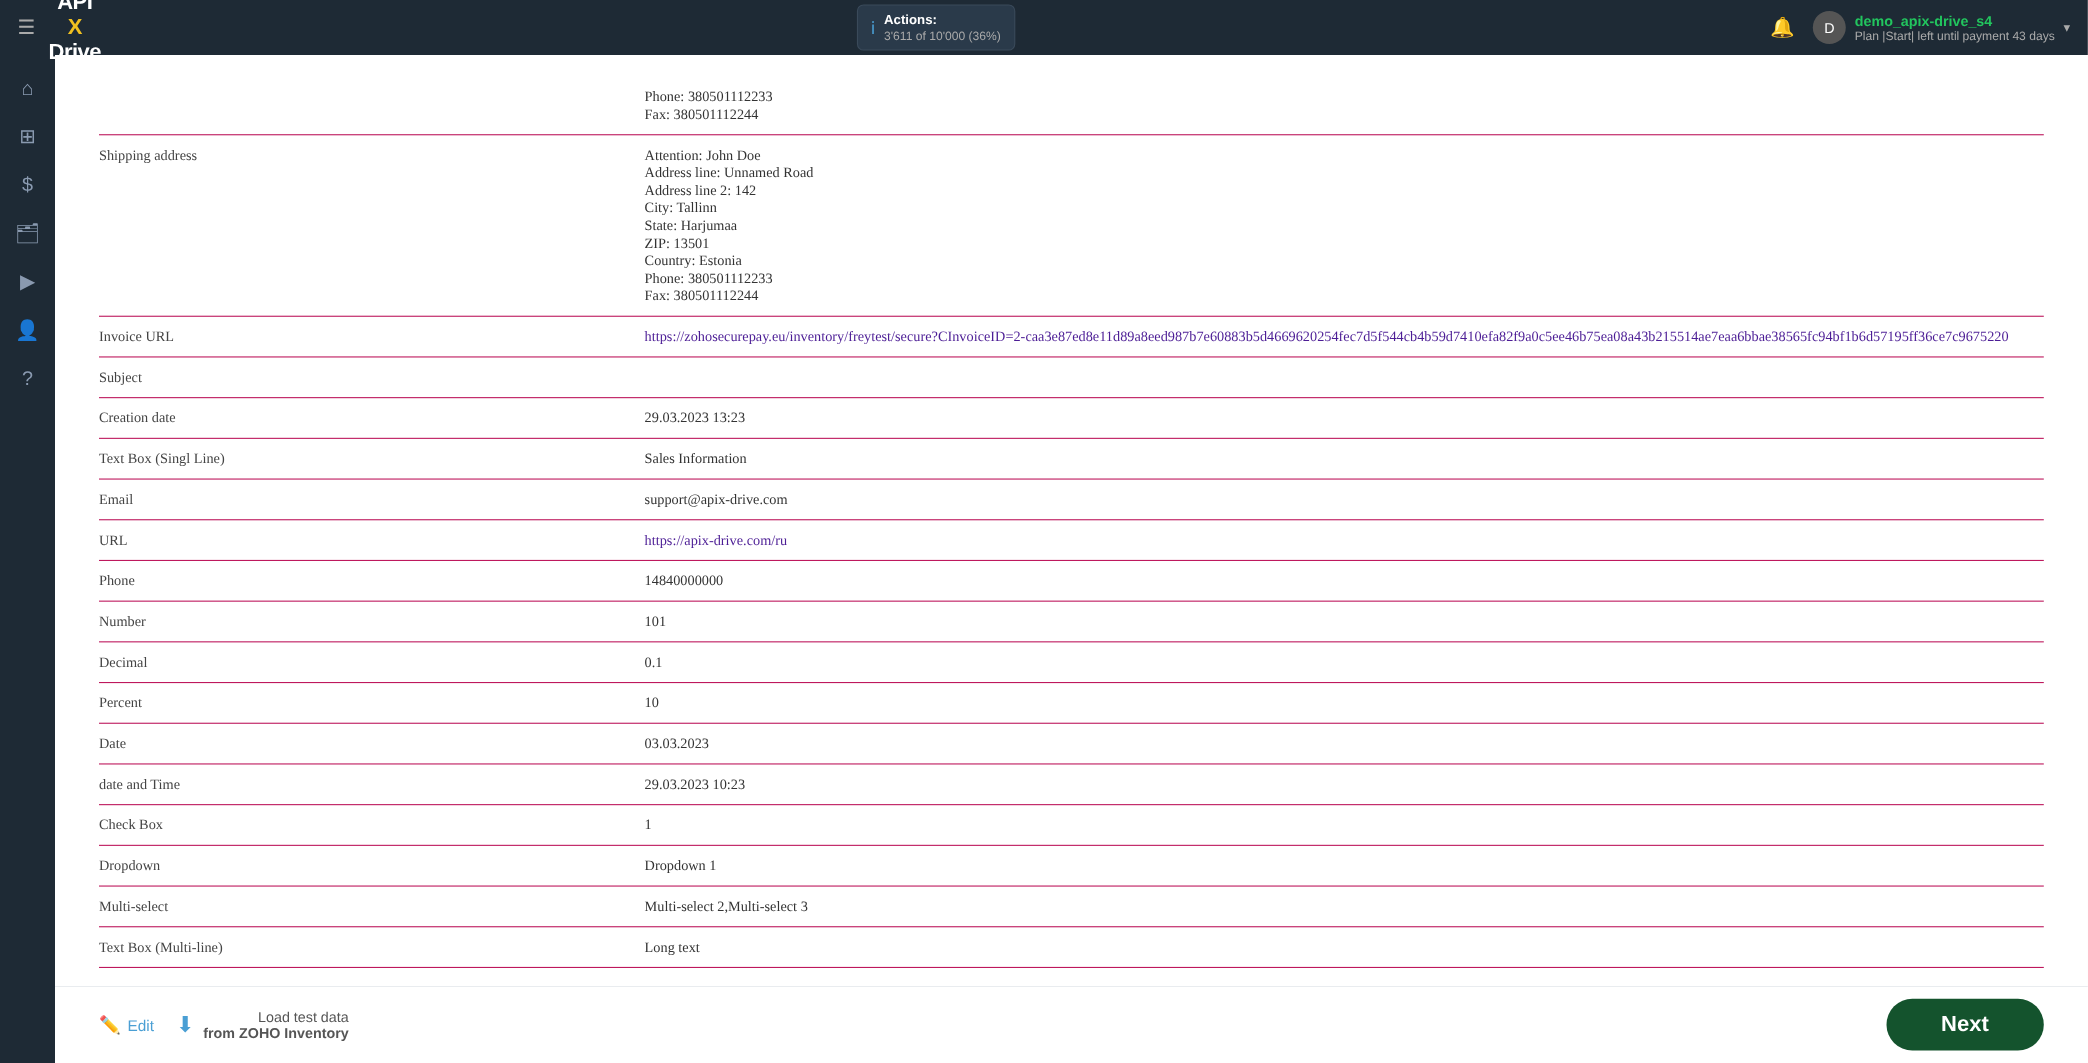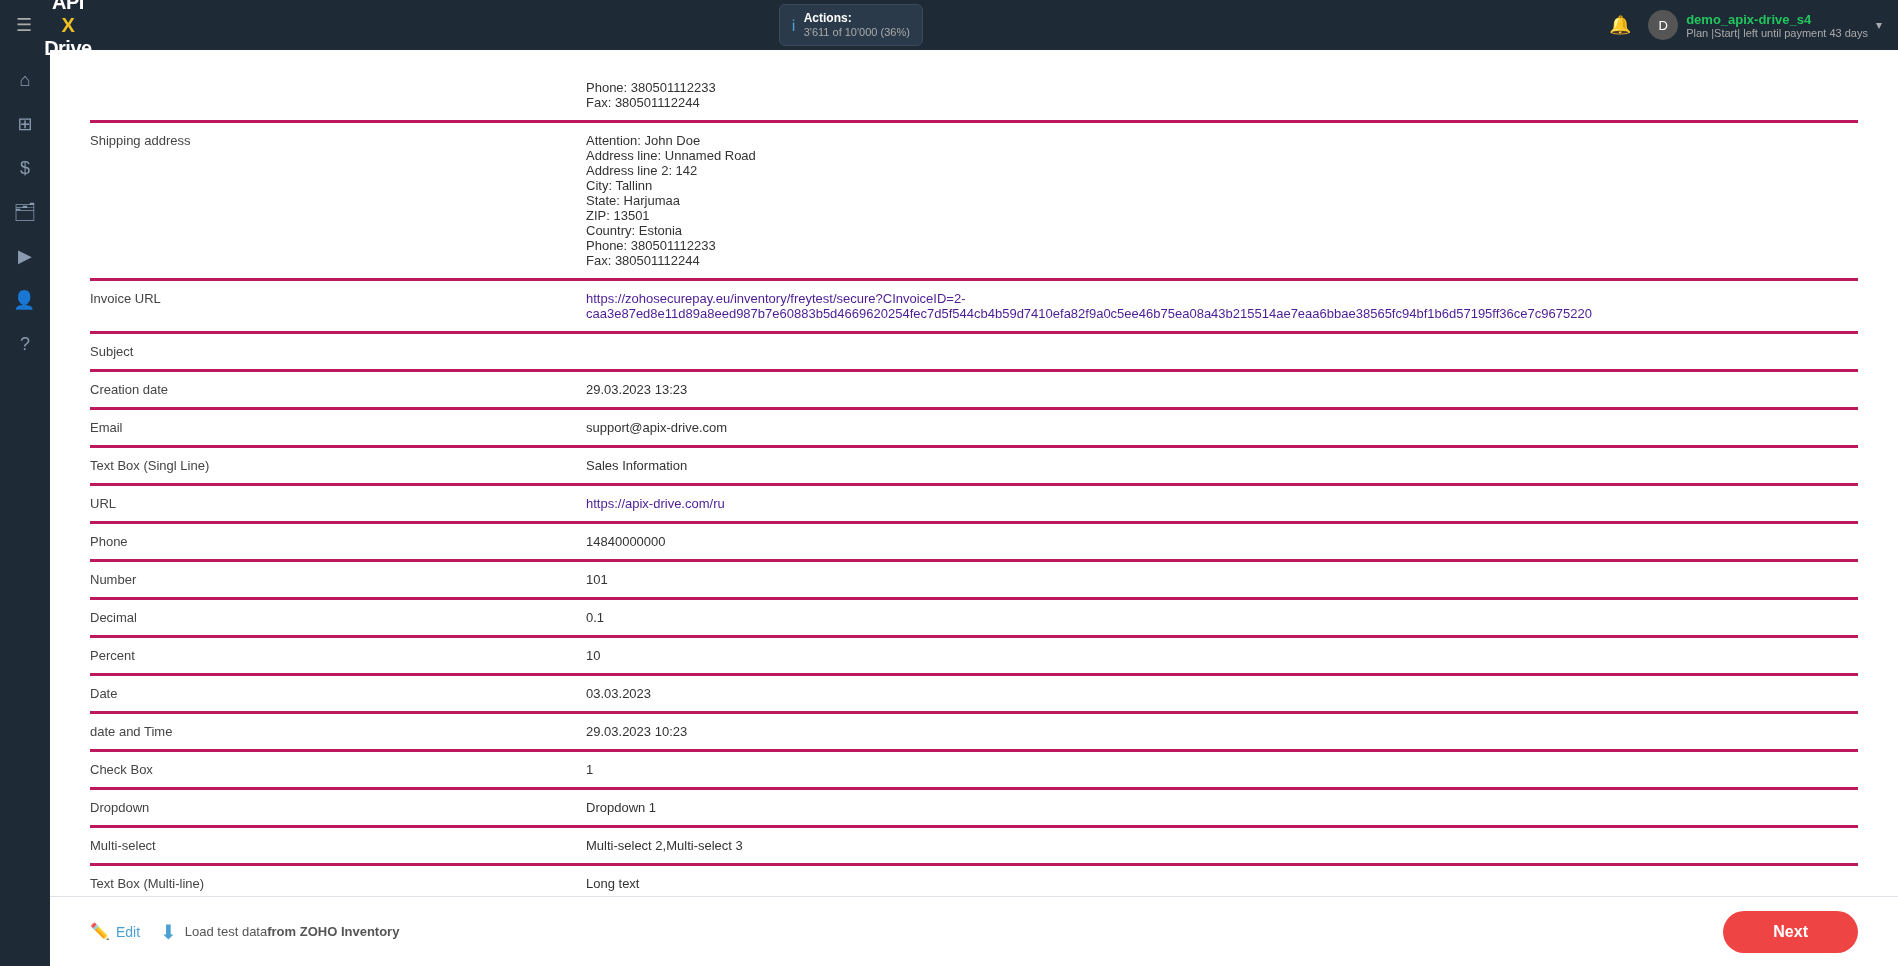--- a/index.html
+++ b/index.html
@@ -85,21 +85,22 @@
       background: #fff;
       padding: 20px 40px 80px 40px;
     }
 
     
     .data-table {
       width: 100%;
       border-collapse: collapse;
     }
     .data-table tr {
-      border-bottom: 3px solid #be185d;
+      border-bottom: 1px solid #be185d;
+      font-family: Liberation Serif, serif;
     }
     .data-table td {
       padding: 10px 16px;
       vertical-align: top;
       font-size: 13px;
       color: #333;
     }
     .data-table td:first-child {
       width: 480px;
       color: #444;
@@ -146,29 +147,29 @@
       display: flex;
       align-items: center;
       gap: 8px;
       color: #555;
       font-size: 14px;
       cursor: pointer;
       background: none;
       border: none;
     }
     .load-icon { color: #4a9fd4; font-size: 20px; }
-    .load-text { display: flex; flex-direction: row; text-align: center; font-size: 13px; }
+    .load-text { display: flex; flex-direction: column; text-align: right; font-size: 13px; }
     .load-text-bold { font-weight: 700; }
     .next-btn {
-      background: #ef4444;
+      background: #14532d;
       color: #fff;
       border: none;
       border-radius: 25px;
       padding: 12px 50px;
-      font-size: 16px;
+      font-size: 20px;
       font-weight: 600;
       cursor: pointer;
     }
   </style>
 </head>
 <body>
 
 <div class="header">
   <div class="header-left">
     <span class="hamburger">☰</span>
@@ -238,26 +239,26 @@
           </tr>
           <tr>
             <td>Subject</td>
             <td style="white-space: pre-line;"></td>
           </tr>
           <tr>
             <td>Creation date</td>
             <td style="white-space: pre-line;">29.03.2023 13:23</td>
           </tr>
           <tr>
+            <td>Text Box (Singl Line)</td>
+            <td style="white-space: pre-line;">Sales Information</td>
+          </tr>
+          <tr>
             <td>Email</td>
             <td style="white-space: pre-line;">support@apix-drive.com</td>
-          </tr>
-          <tr>
-            <td>Text Box (Singl Line)</td>
-            <td style="white-space: pre-line;">Sales Information</td>
           </tr>
           <tr>
             <td>URL</td>
             <td style="white-space: pre-line;"><a href="#" class="field-value-link">https://apix-drive.com/ru</a></td>
           </tr>
           <tr>
             <td>Phone</td>
             <td style="white-space: pre-line;">14840000000</td>
           </tr>
           <tr>

